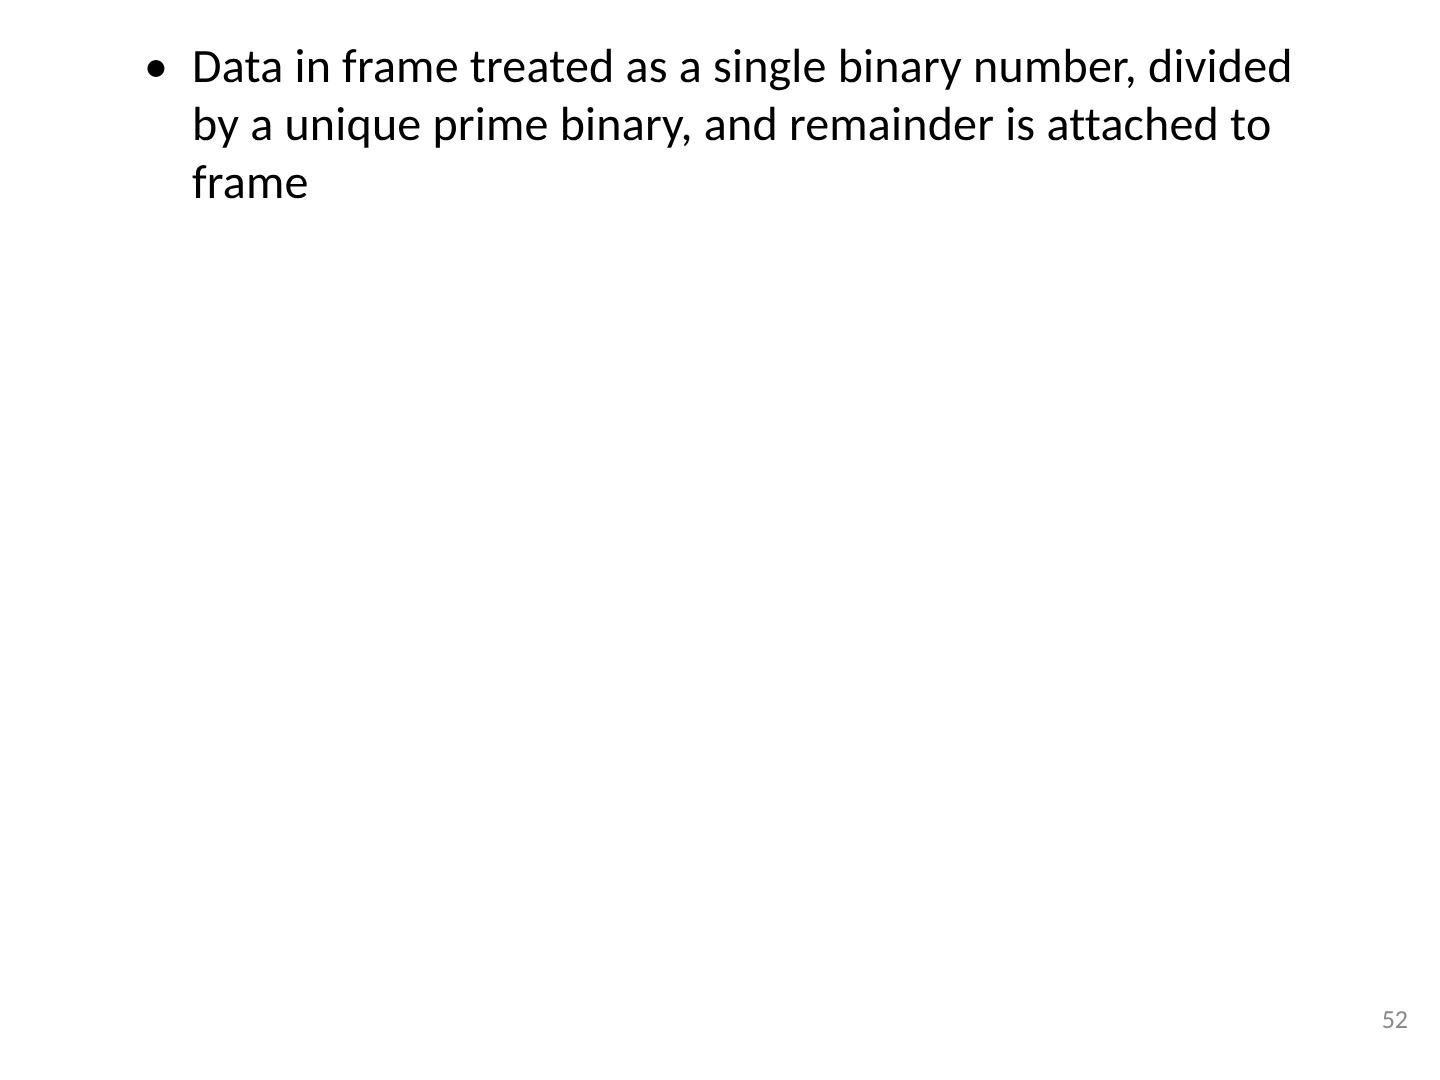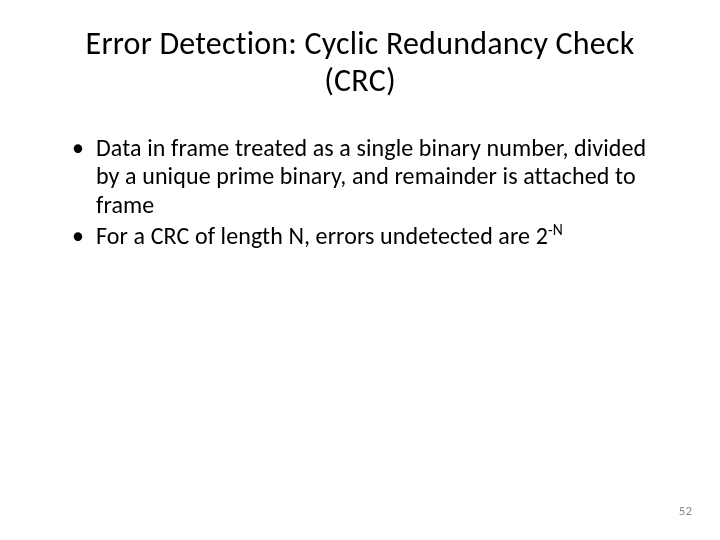--- a/index.html
+++ b/index.html
@@ -44,29 +44,27 @@
     top: 0;
     font-size: 24px;
   }
   .sup {
     font-size: 0.65em;
     vertical-align: super;
     line-height: 0;
   }
   .page-num {
     position: absolute;
-    right: 28px;
+    right: 16px;
     bottom: 22px;
     font-size: 13px;
     color: #8a8a8a;
   }
 </style>
 </head>
 <body>
 
 <div class="slide">
-  <h1 class="title">Error Detection: Cyclic Redundancy Check (CRC)</h1>
   <ul class="bullets">
     <li><span>Data in frame treated as a single binary number, divided by a unique prime binary, and remainder is attached to frame</span></li>
-    <li><span>For a CRC of length N, errors undetected are 2</span><span class="sup">-N</span></li>
   </ul>
   <div class="page-num">52</div>
 </div>
 
 </body></html>

